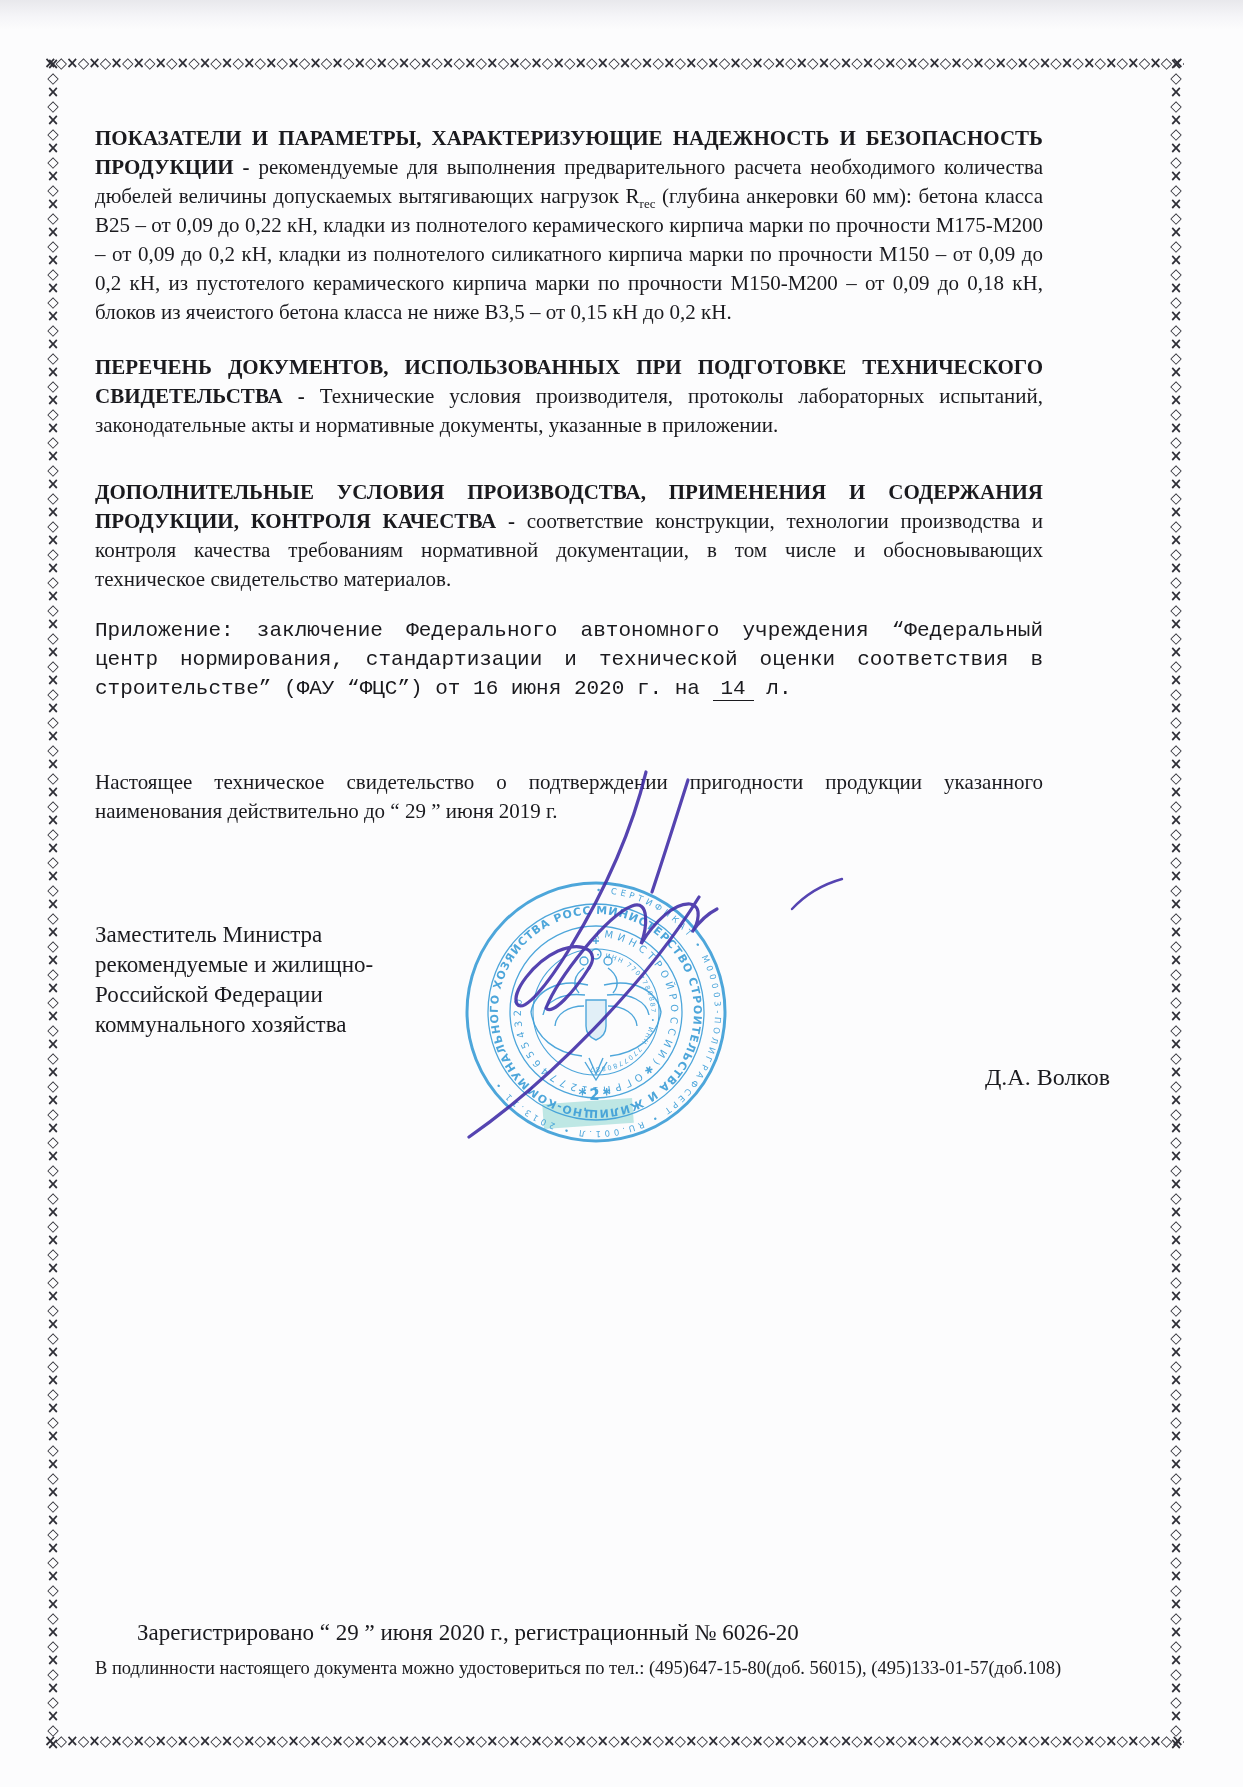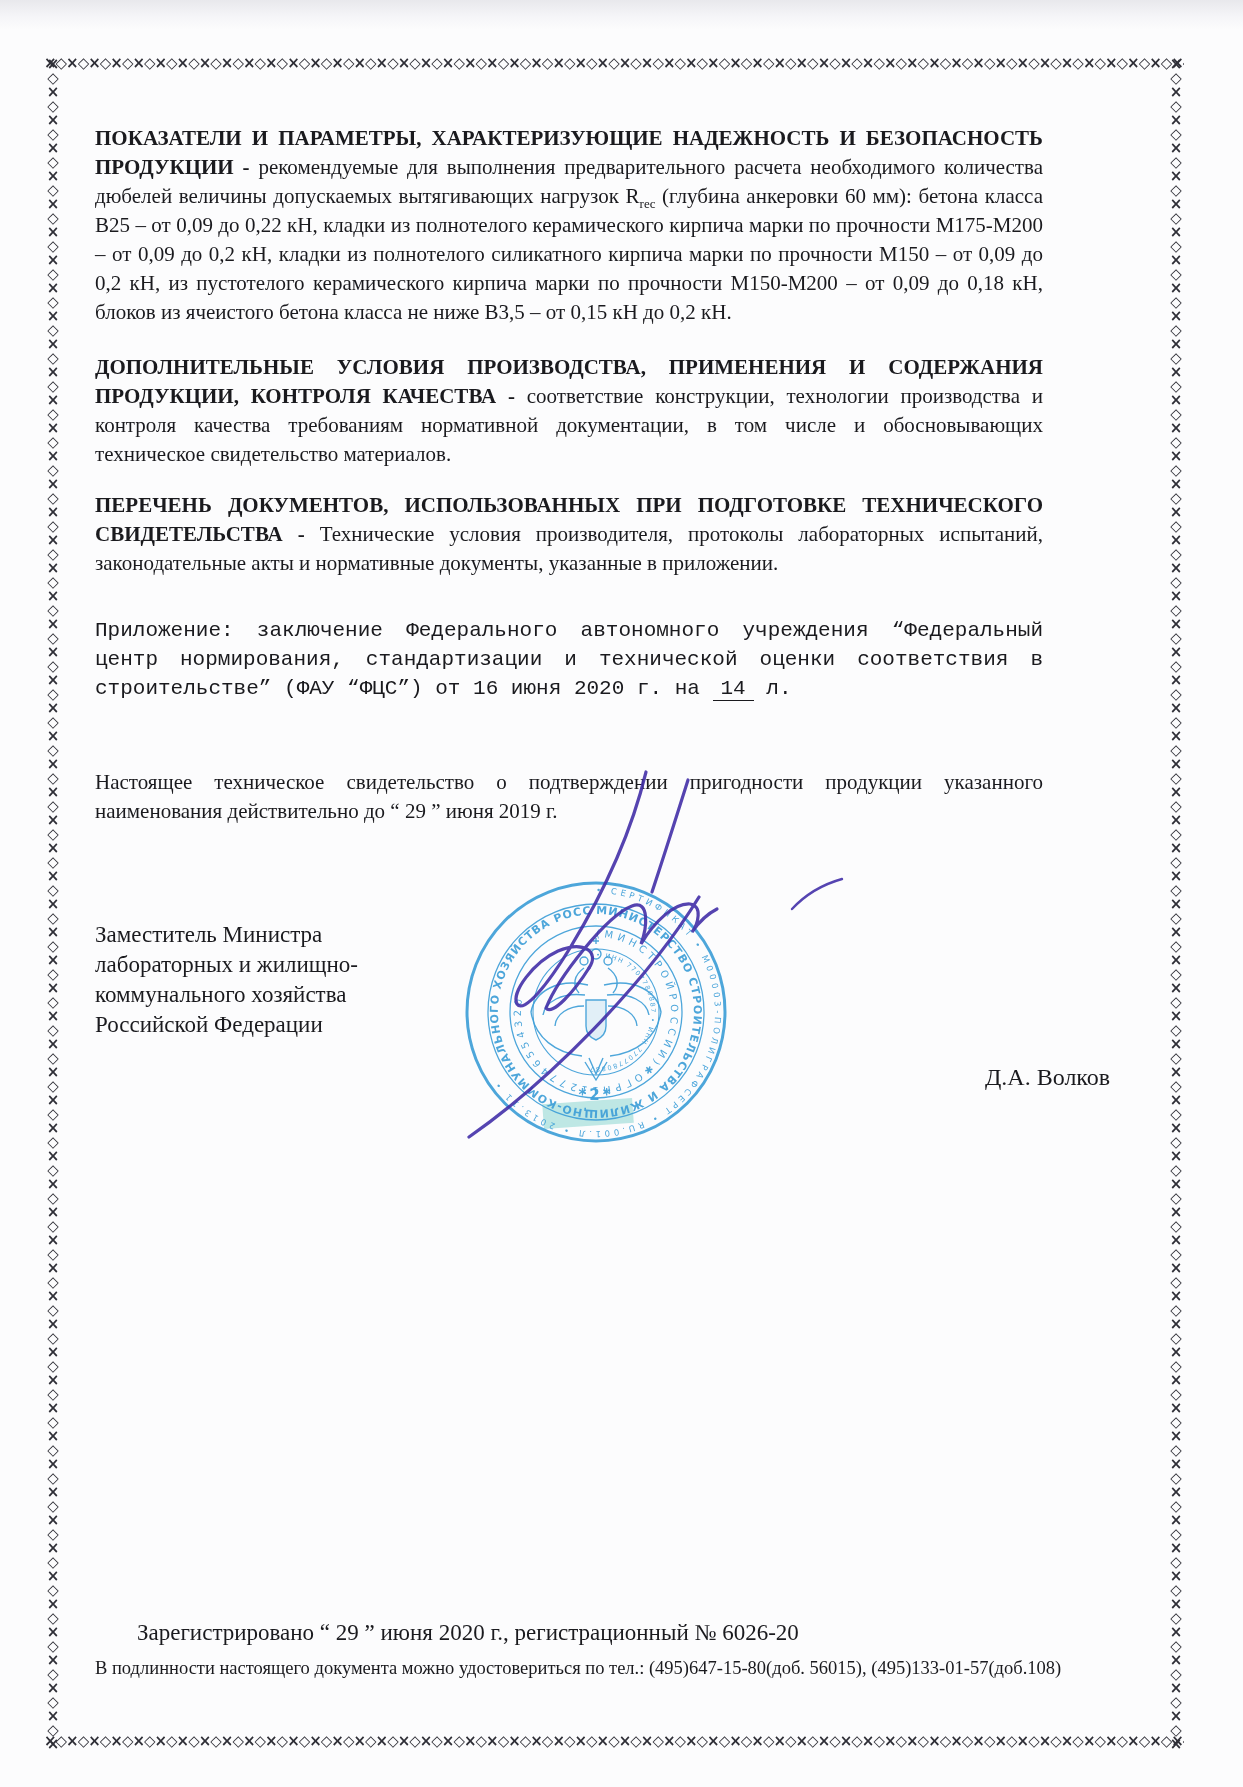--- a/index.html
+++ b/index.html
@@ -52,34 +52,34 @@
   <div class="scan-edge"></div>
 
   <div class="pat pat-h pat-top">×◇×◇×◇×◇×◇×◇×◇×◇×◇×◇×◇×◇×◇×◇×◇×◇×◇×◇×◇×◇×◇×◇×◇×◇×◇×◇×◇×◇×◇×◇×◇×◇×◇×◇×◇×◇×◇×◇×◇×◇×◇×◇×◇×◇×◇×◇×◇×◇×◇×◇×◇×◇×◇×◇×◇×◇×◇×◇×◇×◇</div>
   <div class="pat pat-h pat-bottom">×◇×◇×◇×◇×◇×◇×◇×◇×◇×◇×◇×◇×◇×◇×◇×◇×◇×◇×◇×◇×◇×◇×◇×◇×◇×◇×◇×◇×◇×◇×◇×◇×◇×◇×◇×◇×◇×◇×◇×◇×◇×◇×◇×◇×◇×◇×◇×◇×◇×◇×◇×◇×◇×◇×◇×◇×◇×◇×◇×◇</div>
   <div class="pat pat-v pat-left">×◇×◇×◇×◇×◇×◇×◇×◇×◇×◇×◇×◇×◇×◇×◇×◇×◇×◇×◇×◇×◇×◇×◇×◇×◇×◇×◇×◇×◇×◇×◇×◇×◇×◇×◇×◇×◇×◇×◇×◇×◇×◇×◇×◇×◇×◇×◇×◇×◇×◇×◇×◇×◇×◇×◇×◇×◇×◇×◇×◇×◇×◇×◇×◇×◇×◇×◇×◇×◇×◇</div>
   <div class="pat pat-v pat-right">×◇×◇×◇×◇×◇×◇×◇×◇×◇×◇×◇×◇×◇×◇×◇×◇×◇×◇×◇×◇×◇×◇×◇×◇×◇×◇×◇×◇×◇×◇×◇×◇×◇×◇×◇×◇×◇×◇×◇×◇×◇×◇×◇×◇×◇×◇×◇×◇×◇×◇×◇×◇×◇×◇×◇×◇×◇×◇×◇×◇×◇×◇×◇×◇×◇×◇×◇×◇×◇×◇</div>
 
   <div class="content">
     <p class="par mb1"><b>ПОКАЗАТЕЛИ И ПАРАМЕТРЫ, ХАРАКТЕРИЗУЮЩИЕ НАДЕЖНОСТЬ И  БЕЗОПАСНОСТЬ ПРОДУКЦИИ  - </b><span>рекомендуемые для выполнения предварительного расчета необходимого количества дюбелей величины допускаемых вытягивающих нагрузок R</span><sub class="rsub">rec</sub><span> (глубина анкеровки 60 мм): бетона класса В25 – от 0,09 до 0,22 кН, кладки из полнотелого керамического кирпича марки по прочности М175-М200 – от 0,09 до 0,2 кН, кладки из полнотелого силикатного кирпича марки по прочности М150 – от 0,09 до 0,2 кН, из пустотелого керамического кирпича марки по прочности М150-М200 – от 0,09 до 0,18 кН, блоков из ячеистого бетона класса не ниже В3,5 – от 0,15 кН до 0,2 кН.</span></p>
 
+    <p class="par mb3"><b>ПЕРЕЧЕНЬ ДОКУМЕНТОВ, ИСПОЛЬЗОВАННЫХ ПРИ ПОДГОТОВКЕ ТЕХНИЧЕСКОГО СВИДЕТЕЛЬСТВА - </b><span>Технические условия производителя, протоколы лабораторных испытаний, законодательные акты и нормативные документы, указанные в приложении.</span></p>
+
     <p class="par mb2"><b>ДОПОЛНИТЕЛЬНЫЕ УСЛОВИЯ ПРОИЗВОДСТВА, ПРИМЕНЕНИЯ И СОДЕРЖАНИЯ ПРОДУКЦИИ, КОНТРОЛЯ КАЧЕСТВА - </b><span>соответствие конструкции, технологии производства и контроля качества требованиям нормативной документации, в том числе и обосновывающих техническое свидетельство материалов.</span></p>
-
-    <p class="par mb3"><b>ПЕРЕЧЕНЬ ДОКУМЕНТОВ, ИСПОЛЬЗОВАННЫХ ПРИ ПОДГОТОВКЕ ТЕХНИЧЕСКОГО СВИДЕТЕЛЬСТВА - </b><span>Технические условия производителя, протоколы лабораторных испытаний, законодательные акты и нормативные документы, указанные в приложении.</span></p>
 
     <p class="par mb4"><span>Приложение: заключение Федерального автономного учреждения “Федеральный центр нормирования, стандартизации и технической оценки соответствия в строительстве” (ФАУ “ФЦС”) от  16  июня  2020 г. на </span><span class="pages">14</span><span> л.</span></p>
 
     <p class="par">Настоящее техническое свидетельство о подтверждении пригодности продукции указанного наименования действительно до  “ 29 ” июня  2019 г.</p>
   </div>
 
   <div class="sig-block">
     <div>Заместитель Министра</div>
-    <div>лабораторных и жилищно-</div>
+    <div>рекомендуемые и жилищно-</div>
+    <div>Российской Федерации</div>
     <div>коммунального хозяйства</div>
-    <div>Российской Федерации</div>
   </div>
 
   <div class="sig-name">Д.А. Волков</div>
 
   <svg class="stamp-svg" width="470" height="420" viewBox="405 745 470 420">
     <defs>
       <path id="ringA" d="M596 893 A119 119 0 1 1 595.9 893"></path>
       <path id="ringB" d="M596 914 A98 98 0 1 1 595.9 914"></path>
       <path id="ringC" d="M596 937 A75 75 0 1 1 595.9 937"></path>
       <path id="ringD" d="M596 957 A55 55 0 1 1 595.9 957"></path>

